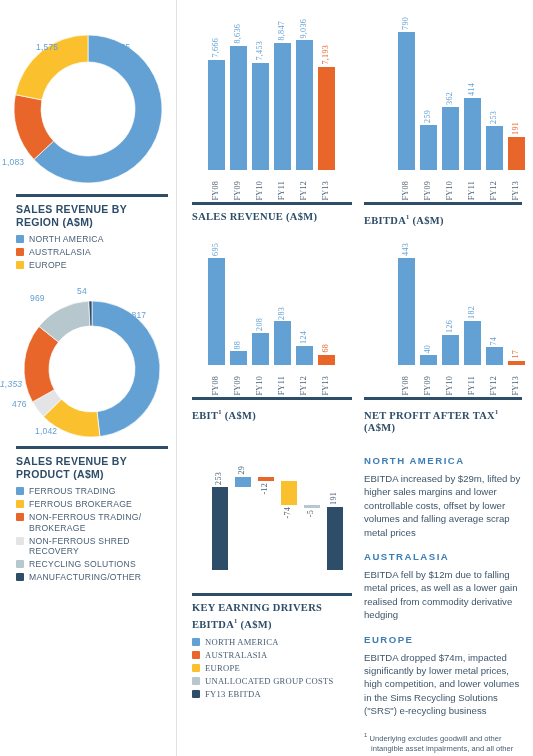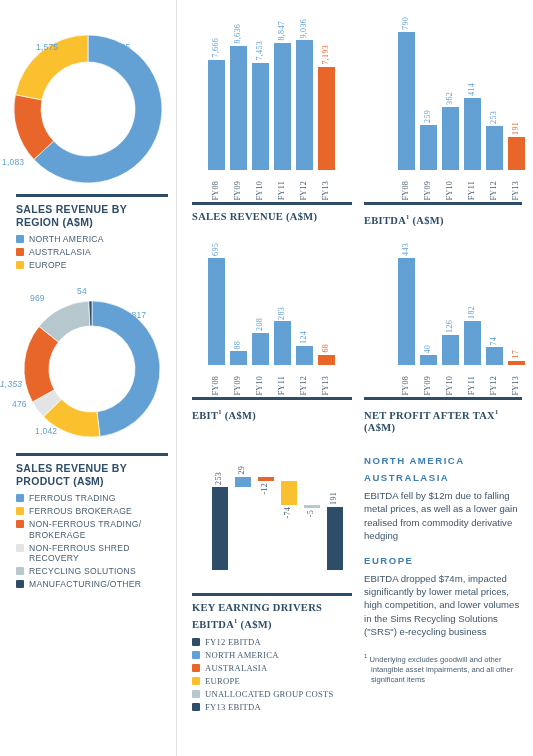--- a/index.html
+++ b/index.html
@@ -143,21 +143,21 @@
               <path d="M-3.2063536275587823,-67.92436452713446 A68,68 0 0 1 -1.6655196468404002e-14,-68 L-1.0531962472667237e-14,-43 A43,43 0 0 0 -2.027547146838642,-42.952171686276195 Z" fill="#2e4d68" stroke="#ffffff" stroke-width="0.7"></path>
             </g>
         </svg>
         <span class="dlabel" style="left:124px;top:24px;">2,817</span>
         <span class="dlabel" style="left:35px;top:140px;">1,042</span>
         <span class="dlabel" style="left:12px;top:113px;">476</span>
         <span class="dlabel" style="left:0px;top:93px;font-style:italic;">1,353</span>
         <span class="dlabel" style="left:30px;top:7px;">969</span>
         <span class="dlabel" style="left:77px;top:0px;">54</span>
       </div>
-      <div style="width:152px;margin-left:16px;margin-top:7px;">
+      <div style="width:152px;margin-left:16px;margin-top:0;">
         <div class="rule"></div>
         <div class="sec-title">SALES REVENUE BY PRODUCT (A$m)</div>
         <ul class="legend" id="legend-product">
             <li>
               <span class="sw" style="background: rgb(99, 160, 212);"></span>
               <span class="lg-txt">FERROUS TRADING</span>
             </li>
             <li>
               <span class="sw" style="background: rgb(251, 192, 45);"></span>
               <span class="lg-txt">FERROUS BROKERAGE</span>
@@ -257,24 +257,20 @@
           <div style="position: absolute; left: 143px; top: 52.0106px; width: 16px; height: 62.9894px; background: rgb(46, 77, 104);"></div>
           <span class="bval" style="left: 146px; color: rgb(74, 96, 117); bottom: 64.9894px;">191</span>
         </div>
       <div style="width:160px;margin-left:8px;margin-top:23px;">
         <div class="axis-rule"></div>
         <div class="sec-title" style="margin-top:6px;">
           <span>KEY EARNING DRIVERS EBITDA</span><sup>1</sup><span> (A$m)</span>
         </div>
         <ul class="legend" id="legend-waterfall">
             <li>
-              <span class="sw" style="background: rgb(46, 77, 104);"></span>
-              <span class="lg-txt">FY12 EBITDA</span>
-            </li>
-            <li>
               <span class="sw" style="background: rgb(99, 160, 212);"></span>
               <span class="lg-txt">NORTH AMERICA</span>
             </li>
             <li>
               <span class="sw" style="background: rgb(232, 102, 42);"></span>
               <span class="lg-txt">AUSTRALASIA</span>
             </li>
             <li>
               <span class="sw" style="background: rgb(251, 192, 45);"></span>
               <span class="lg-txt">EUROPE</span>
@@ -350,20 +346,21 @@
         <div class="sec-title" style="margin-top:6px;">
           <span>NET PROFIT AFTER TAX</span><sup>1</sup><span> (A$m)</span>
         </div>
       </div>
     </div>
 
     <div style="position:absolute;left:4px;top:455px;width:162px;">
 
       <div>
         <div class="rhead">NORTH AMERICA</div>
+        <p class="rbody">EBITDA increased by $29m, lifted by higher sales margins and lower controllable costs, offset by lower volumes and falling average scrap metal prices</p>
       </div>
 
       <div>
         <div class="rhead">AUSTRALASIA</div>
         <p class="rbody">EBITDA fell by $12m due to falling metal prices, as well as a lower gain realised from commodity derivative hedging</p>
       </div>
 
       <div>
         <div class="rhead">EUROPE</div>
         <p class="rbody">EBITDA dropped $74m, impacted significantly by lower metal prices, high competition, and lower volumes in the Sims Recycling Solutions ("SRS") e-recycling business</p>

